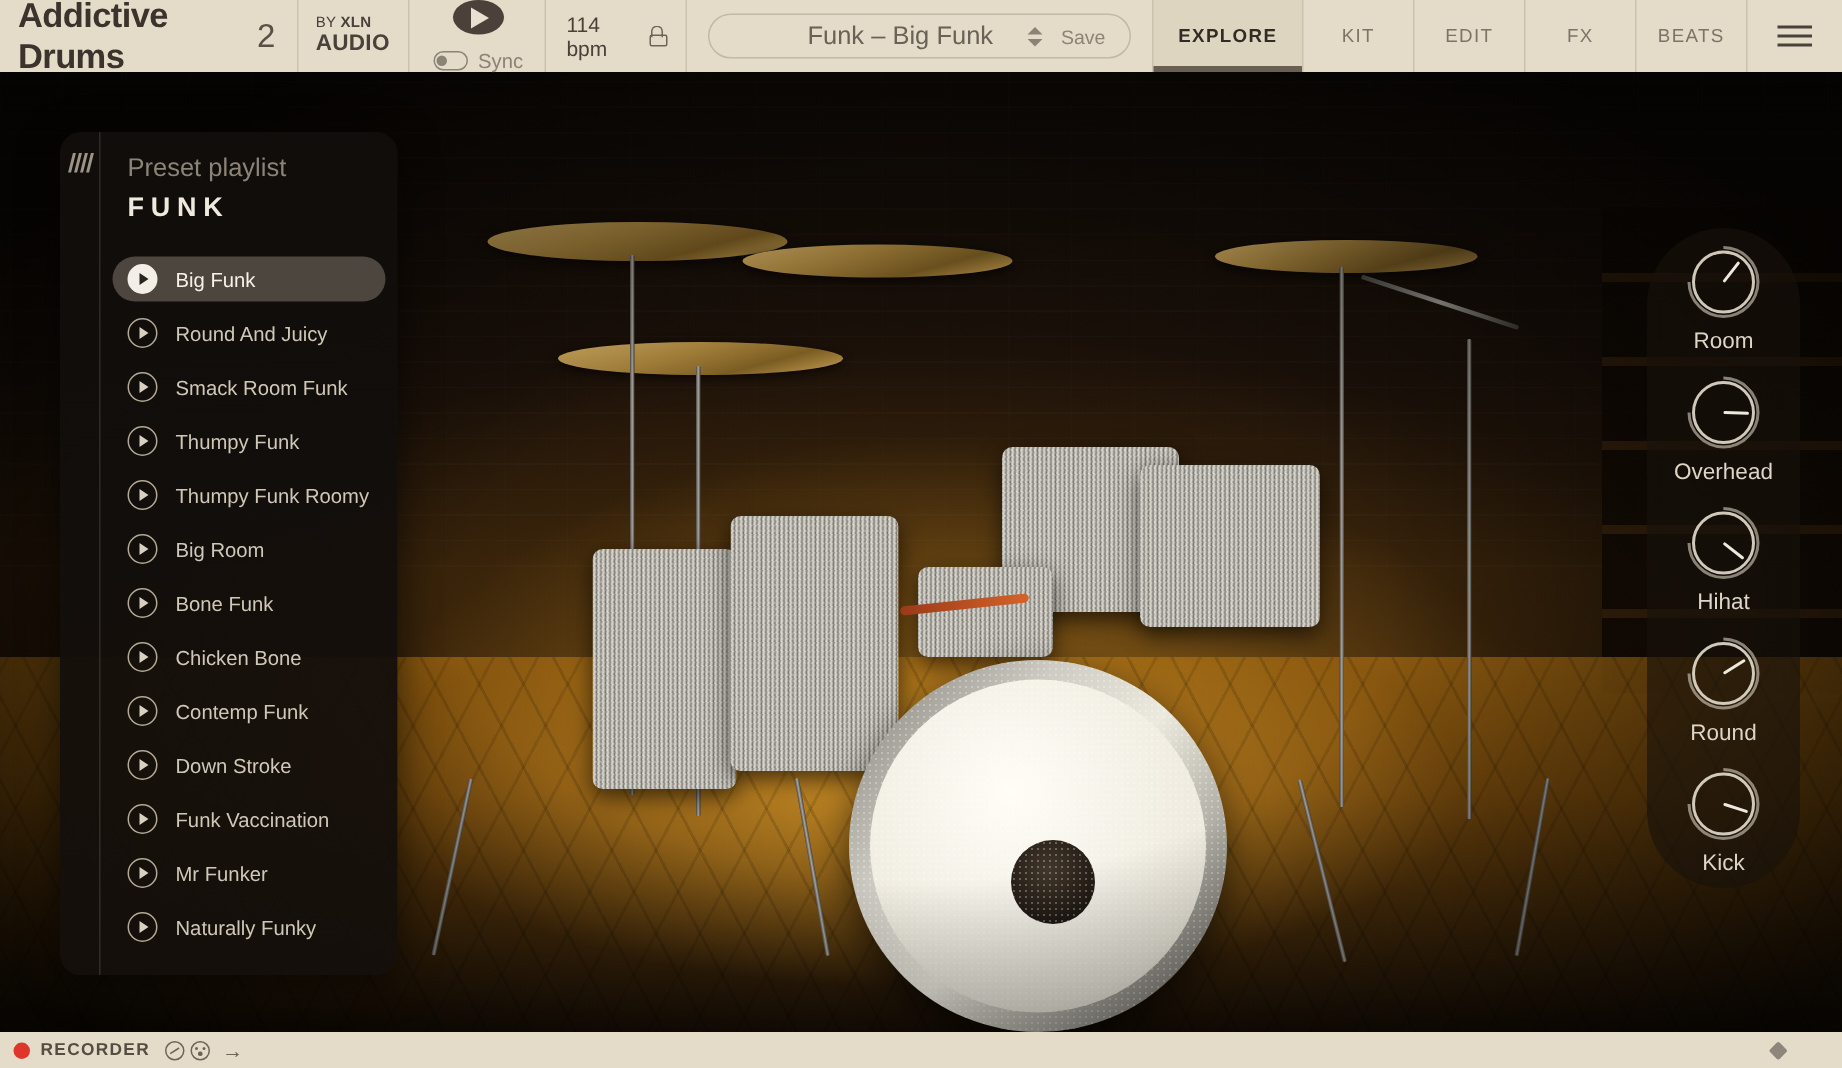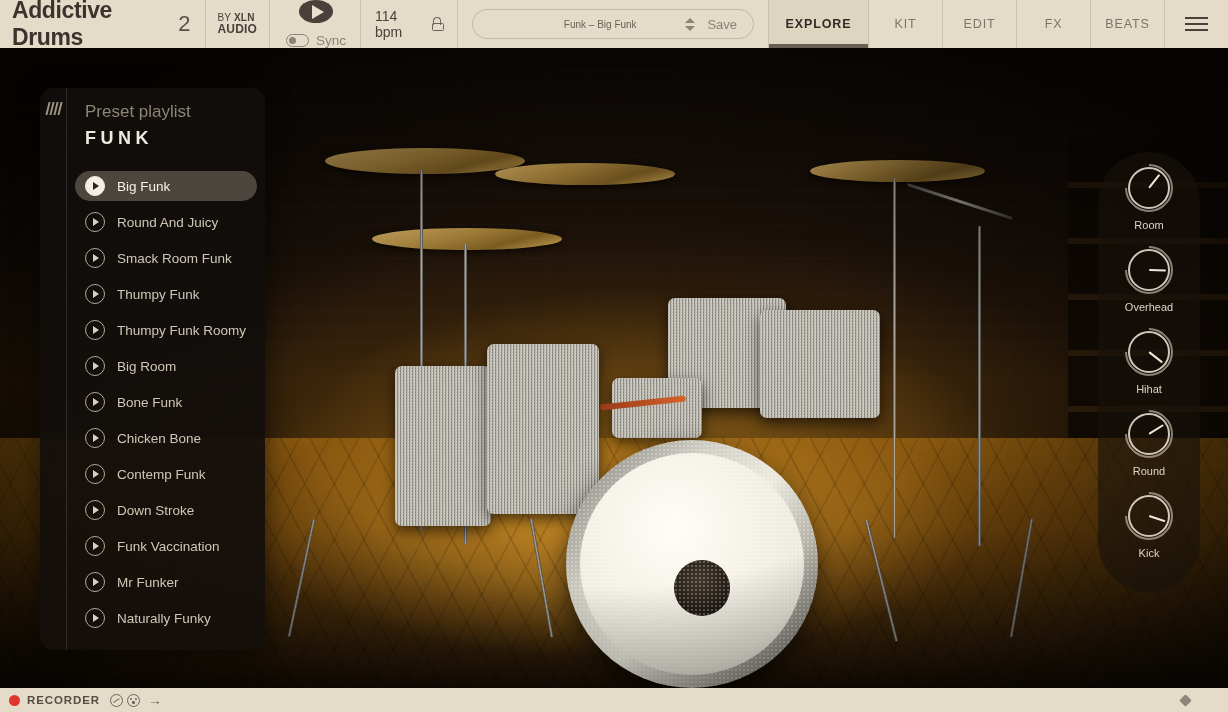--- a/index.html
+++ b/index.html
@@ -17,21 +17,21 @@
     background: #e4dcc9; display: flex; align-items: stretch; z-index: 30;
   }
   .brand { display: flex; align-items: center; padding: 0 14px 0 12px; }
   .brand-name { font-size: 23px; font-weight: bold; color: #3b332c; letter-spacing: -0.4px; }
   .brand-ver { font-size: 22px; font-weight: 300; color: #5a5048; margin-left: 6px; }
   .vline { width: 1px; background: #cbc2ad; align-self: stretch; margin: 0; }
   .brand-by { display: flex; flex-direction: column; justify-content: center;
     padding: 0 12px; line-height: 1.12; }
   .brand-by .l1 { font-size: 10px; color: #4a423a; letter-spacing: .2px; }
   .brand-by .l1 b { font-weight: bold; }
-  .brand-by .l2 { font-size: 12px; color: #4a423a; font-weight: bold; letter-spacing: .2px; }
+  .brand-by .l2 { font-size: 15px; color: #4a423a; font-weight: bold; letter-spacing: .2px; }
 
   .transport { display: flex; align-items: center; gap: 10px; padding: 0 14px 0 16px; flex-direction: column; }
   .playbtn { width: 34px; height: 34px; border-radius: 50%; background: #4c413a;
     display: flex; align-items: center; justify-content: center; cursor: pointer; }
   .playbtn .tri { width: 0; height: 0; border-left: 12px solid #e8e1d2;
     border-top: 7.5px solid transparent; border-bottom: 7.5px solid transparent;
     margin-left: 3px; }
   .sync { display: flex; align-items: center; gap: 7px; cursor: pointer; }
   .toggle { width: 23px; height: 13px; border-radius: 7px; border: 1.6px solid #8c8377;
     position: relative; }
@@ -44,21 +44,21 @@
   .lock { width: 12px; height: 14px; position: relative; }
   .lock .body { position: absolute; bottom: 0; left: 0; width: 12px; height: 8px;
     border: 1.4px solid #6d6459; border-radius: 1.5px; }
   .lock .shackle { position: absolute; top: 0; left: 1px; width: 8px; height: 8px;
     border: 1.4px solid #6d6459; border-bottom: none;
     border-radius: 5px 5px 0 0; }
 
   .presetwrap { display: flex; align-items: center; padding: 0 14px; }
   .preset { width: 282px; height: 30px; border: 1.3px solid #c2b9a4; border-radius: 15px;
     display: flex; align-items: center; position: relative; cursor: pointer; }
-  .preset-name { flex: 1; text-align: center; font-size: 10px; color: #6a6157; padding-left: 44px; }
+  .preset-name { flex: 1; text-align: center; font-size: 17px; color: #6a6157; padding-left: 44px; }
   .chev { width: 14px; display: flex; flex-direction: column; align-items: center;
     gap: 3px; cursor: pointer; }
   .chev i { display: block; width: 0; height: 0; border-left: 5px solid transparent;
     border-right: 5px solid transparent; }
   .chev .up { border-bottom: 5px solid #8c8377; }
   .chev .dn { border-top: 5px solid #8c8377; }
   .save { font-size: 13px; color: #8c8377; padding: 0 16px 0 10px; cursor: pointer; }
 
   .tabs { display: flex; margin-left: auto; align-items: stretch; }
   .tab { width: 74px; display: flex; align-items: center; justify-content: center;
@@ -164,21 +164,21 @@
   .kgroup { display: flex; flex-direction: column; align-items: center; margin-bottom: 15px; }
   .knob { width: 48px; height: 48px; position: relative; cursor: pointer; }
   .knob .ring { position: absolute; inset: 3px; border-radius: 50%;
     border: 2px solid rgba(233,226,212,.88); }
   .knob .arc { position: absolute; inset: 0; border-radius: 50%;
     border: 2px solid rgba(233,226,212,.55); border-top-color: transparent;
     transform: rotate(-45deg); }
   .knob .ptr { position: absolute; left: 50%; top: 50%; width: 2px; height: 17px;
     background: #efe9dd; transform-origin: 50% 0;
     margin-left: -1px; border-radius: 1px; }
-  .klabel { font-size: 11px; color: #ddd5c7; margin-top: 7px; }
+  .klabel { font-size: 15px; color: #ddd5c7; margin-top: 7px; }
 
   
   .bottombar { position: absolute; left: 0; bottom: 0; width: 1228px; height: 24px;
     background: #e4dcc9; display: flex; align-items: center; padding: 3px 9px; z-index: 30; }
   .recdot { width: 11px; height: 11px; border-radius: 50%; background: #e0352b; }
   .reclabel { font-size: 11.5px; font-weight: bold; color: #554c42; letter-spacing: .9px;
     margin-left: 7px; }
   .miniicons { display: flex; align-items: center; gap: 4px; margin-left: 10px; }
   .mini { width: 13px; height: 13px; border-radius: 50%; border: 1.3px solid #6d6459;
     position: relative; cursor: pointer; }

